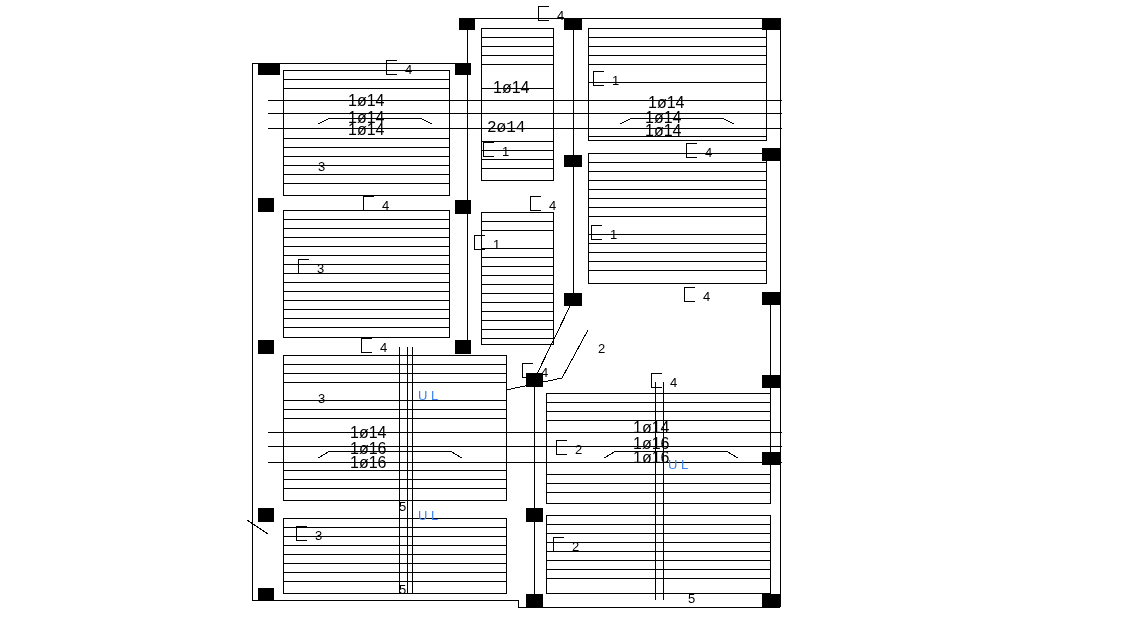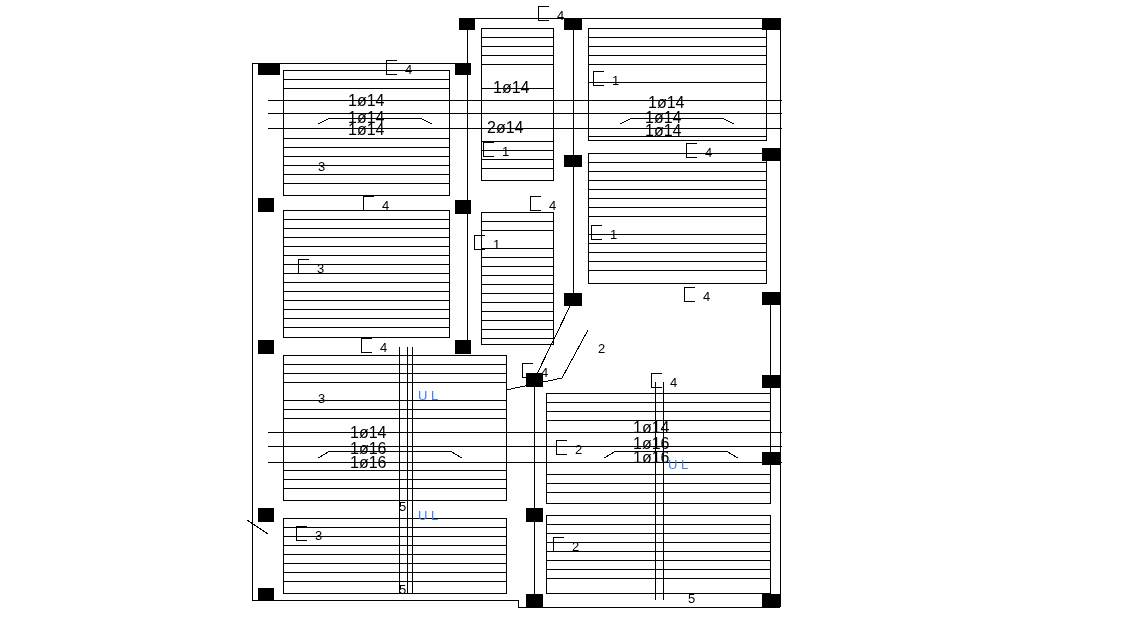--- a/index.html
+++ b/index.html
@@ -216,21 +216,21 @@
     <rect x="762" y="452" width="18" height="13"></rect>
     <rect x="762" y="594" width="18" height="13"></rect>
   </g>
 </svg>
 
 <div>
   <div class="bar" style="left:348px;top:93px;">1ø14</div>
   <div class="bar" style="left:348px;top:110px;">1ø14</div>
   <div class="bar" style="left:348px;top:122px;">1ø14</div>
   <div class="bar" style="left:493px;top:80px;">1ø14</div>
-  <div class="bar" style="left:487px;top:120px;">2ø14</div>
+  <div class="bar" style="left:487px;top:120px;font-family:Liberation Mono, monospace;">2ø14</div>
   <div class="bar" style="left:648px;top:95px;">1ø14</div>
   <div class="bar" style="left:645px;top:110px;">1ø14</div>
   <div class="bar" style="left:645px;top:123px;">1ø14</div>
   <div class="bar" style="left:350px;top:425px;">1ø14</div>
   <div class="bar" style="left:350px;top:441px;">1ø16</div>
   <div class="bar" style="left:350px;top:455px;">1ø16</div>
   <div class="bar" style="left:633px;top:420px;">1ø14</div>
   <div class="bar" style="left:633px;top:436px;">1ø16</div>
   <div class="bar" style="left:633px;top:450px;">1ø16</div>
 </div>

